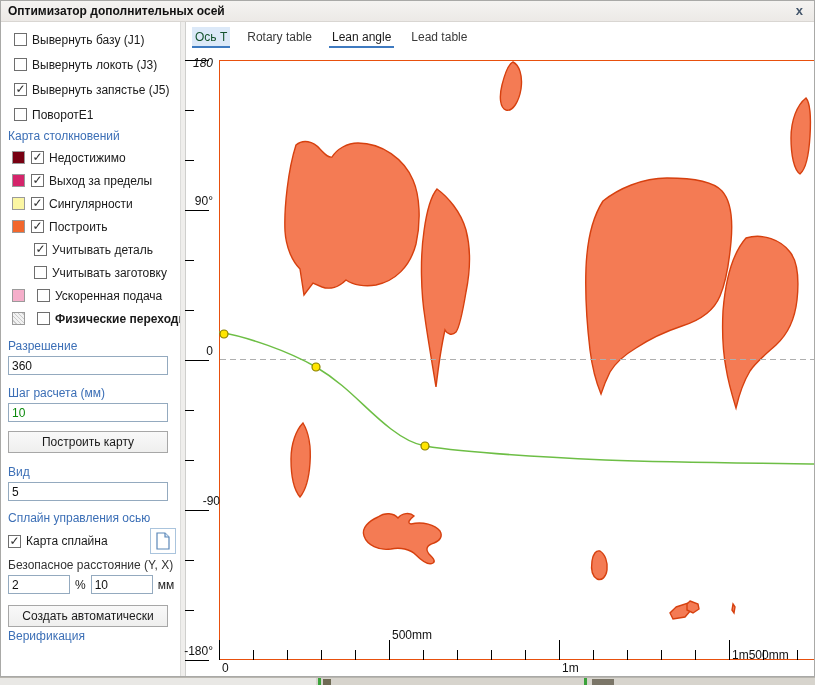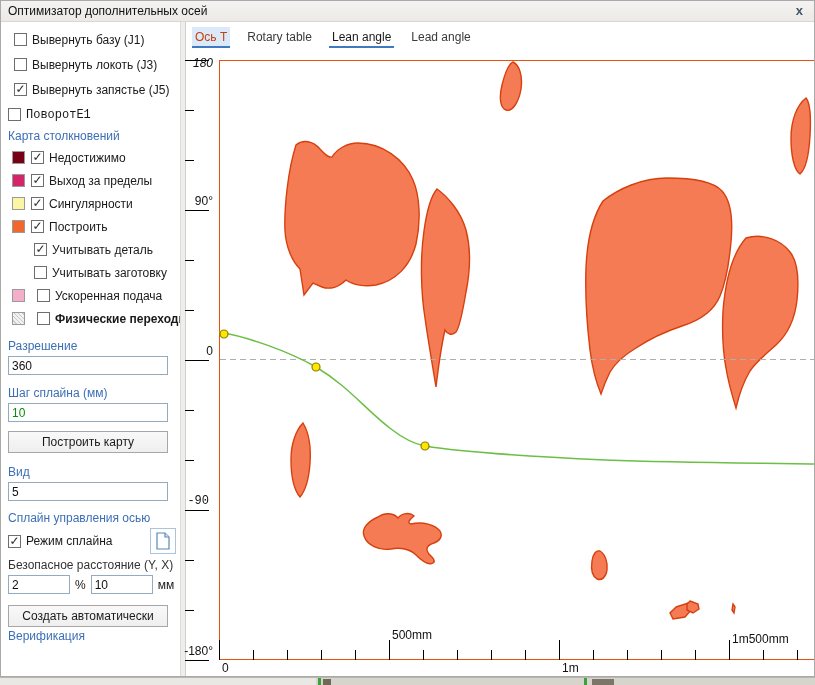--- a/index.html
+++ b/index.html
@@ -4,21 +4,21 @@
 <style>
   * { margin:0; padding:0; box-sizing:border-box; }
   html,body { width:815px; height:685px; overflow:hidden; }
   body { font-family:"Liberation Sans", sans-serif; font-size:12px; color:#1a1a1a; background:#fff; }
   #app { position:relative; width:815px; height:685px; background:#fff; }
 
   
   .titlebar { position:absolute; left:0; top:0; width:815px; height:22px;
     background:linear-gradient(#f5f4f2,#ece9e6); border-bottom:1px solid #d9d6d2;
     display:flex; align-items:center; padding:0 8px; }
-  .titlebar .t { font-weight:normal; font-size:12px; color:#111; flex:1; }
+  .titlebar .t { font-weight:bold; font-size:12px; color:#111; flex:1; }
   .titlebar .x { font-weight:bold; color:#44566b; cursor:default; padding:0 4px; font-size:13px; }
 
   
   .sidebar { position:absolute; left:0; top:22px; width:180px; height:654px; background:#fff; padding:5px 0 0 8px; overflow:hidden; }
   .sidebar-divider { position:absolute; left:180px; top:22px; width:6px; height:654px;
     background:#efeeec; border-left:1px solid #dcdcda; border-right:1px solid #cfcfcd; }
   .hdr { color:#3c6fb6; margin:2px 0 3px 0; }
   .cbrow { display:flex; align-items:center; height:25px; }
   .legrow { display:flex; align-items:center; height:23px; }
   .cb { width:13px; height:13px; border:1px solid #6e6e6e; background:#fff; display:inline-flex;
@@ -33,21 +33,21 @@
   input.small { width:62px; }
   .btn { width:160px; height:22px; background:linear-gradient(#f9f9f9,#efefee); border:1px solid #a7a7a7;
          font-family:"Liberation Sans",sans-serif; font-size:12px; color:#1a1a1a; }
   .unitrow { display:flex; align-items:center; gap:5px; margin-top:3px; }
   .docbtn { width:26px; height:26px; border:1px solid #aac4dd; background:#fff; display:inline-flex; align-items:center; justify-content:center; }
 
   
   .tabs { position:absolute; left:186px; top:22px; width:629px; height:26px; background:#fff;
           display:flex; align-items:flex-end; gap:14px; padding:0 0 0 6px; }
   .tab { padding:3px 3px 2px 3px; color:#3a3a3a; border-bottom:2px solid transparent; white-space:nowrap; }
-  .tab.highlighted { color:#c2410c; background:#dce9f8; border-bottom:2px solid #3e7ac0; }
+  .tab.highlighted { color:#14532d; background:#dce9f8; border-bottom:2px solid #3e7ac0; }
   .tab.selected { color:#1a1a1a; border-bottom:2px solid #3e7ac0; }
 
   
   .chart-bg { position:absolute; left:186px; top:48px; width:629px; height:628px; background:#fff; }
   .ytick { position:absolute; height:1px; background:#000; }
   .xtick { position:absolute; width:1px; background:#000; }
   .ylab { position:absolute; width:30px; text-align:right; font-size:12px; color:#111; }
   .xlab { position:absolute; font-size:12px; color:#111; white-space:nowrap; }
   #plot-svg { position:absolute; left:219px; top:60px; width:596px; height:600px; }
 
@@ -78,21 +78,21 @@
       <span class="lbl">Вывернуть базу (J1)</span>
     </div>
     <div class="cbrow" style="margin-left:6px;">
       <span class="cb"></span>
       <span class="lbl">Вывернуть локоть (J3)</span>
     </div>
     <div class="cbrow" style="margin-left:6px;">
       <span class="cb checked">✓</span>
       <span class="lbl">Вывернуть запястье (J5)</span>
     </div>
-    <div class="cbrow" style="font-family:Liberation Mono, monospace;">
+    <div class="cbrow" style="margin-left:6px;">
       <span class="cb"></span>
       <span class="lbl">ПоворотЕ1</span>
     </div>
 
     <div class="hdr" style="">Карта столкновений</div>
 
     <div class="legrow" style="margin-left:4px;">
       <span class="sw" style="background: rgb(119, 0, 18);"></span>
       <span class="cb checked">✓</span>
       <span class="lbl">Недостижимо</span>
@@ -127,33 +127,33 @@
     </div>
     <div class="legrow" style="margin-left:4px;font-weight:bold;">
       <span class="sw hatch"></span>
       <span class="cb" style="margin-left:6px;"></span>
       <span class="lbl">Физические переходы</span>
     </div>
 
     <div class="hdr" style="margin-top:9px;">Разрешение</div>
     <input class="txt" value="360" style="">
 
-    <div class="hdr" style="margin-top:11px;">Шаг сплайна (мм)</div>
+    <div class="hdr" style="margin-top:11px;">Шаг расчета (мм)</div>
     <input class="txt green" value="10" style="">
 
     <button class="btn" style="margin-top:9px;">Построить карту</button>
 
     <div class="hdr" style="margin-top:12px;">Вид</div>
     <input class="txt" value="5" style="">
 
     <div class="hdr" style="margin-top:10px;">Сплайн управления осью</div>
     <div style="display:flex; align-items:center; justify-content:space-between; width:168px;">
       <span class="cbrow">
         <span class="cb checked">✓</span>
-        <span class="lbl">Режим сплайна</span>
+        <span class="lbl">Карта сплайна</span>
       </span>
       <span class="docbtn">
         <svg width="14" height="18" viewBox="0 0 14 18">
           <path d="M1,1 L9,1 L13,5 L13,17 L1,17 Z" fill="#ffffff" stroke="#5b87b8" stroke-width="1.2"></path>
           <path d="M9,1 L9,5 L13,5" fill="#dce9f8" stroke="#5b87b8" stroke-width="1.2"></path>
         </svg>
       </span>
     </div>
     <div style="margin-top:4px; color:#333;">Безопасное расстояние (Y, X)</div>
     <div class="unitrow">
@@ -169,21 +169,21 @@
 
     
   </div>
 
   <div class="sidebar-divider"></div>
 
   <div class="tabs">
     <div class="tab highlighted">Ось T</div>
     <div class="tab">Rotary table</div>
     <div class="tab selected">Lean angle</div>
-    <div class="tab">Lead angle</div>
+    <div class="tab">Lead table</div>
   </div>
 
   <div class="chart-bg"></div>
 
   <svg id="plot-svg" viewBox="219 60 596 600">
     <rect x="219.5" y="60.5" width="595" height="599" fill="#ffffff" stroke="#e8500d" stroke-width="1"></rect>
     <g id="regions-group">
         <path d="M513,62 C519,65 523,75 521,89 C519,101 513,112 506,110 C500,108 499,97 502,85 C505,73 508,64 513,62 Z" fill="#f47b54" stroke="#d6400f" stroke-width="1.4"></path>
         <path d="M296,145 C303,139 313,141 320,149 C325,154 328,158 332,157 C337,149 347,143 358,143 C382,143 404,159 413,180 C420,196 421,222 416,244 C410,267 395,281 376,285 C365,287 353,285 346,280 C339,287 330,290 322,287 L313,283 L304,295 L300,269 C292,261 286,247 285,231 C284,208 288,170 296,145 Z" fill="#f47b54" stroke="#d6400f" stroke-width="1.4"></path>
         <path d="M437,189 C448,197 461,212 466,230 C471,249 470,272 466,292 C463,310 459,328 456,332 C452,336 447,334 445,330 C442,343 438,370 436,387 C433,368 428,340 425,318 C421,293 420,258 424,231 C427,209 431,196 437,189 Z" fill="#f47b54" stroke="#d6400f" stroke-width="1.4"></path>
@@ -213,21 +213,21 @@
       <div class="ytick" style="left: 185px; top: 159.5px; width: 9px;"></div>
       <div class="ytick" style="left: 185px; top: 209.5px; width: 24px;"></div>
       <div class="ylab" style="left: 183px; top: 194px;">90°</div>
       <div class="ytick" style="left: 185px; top: 259.5px; width: 9px;"></div>
       <div class="ytick" style="left: 185px; top: 309.5px; width: 9px;"></div>
       <div class="ytick" style="left: 185px; top: 359.5px; width: 24px;"></div>
       <div class="ylab" style="left: 183px; top: 344px;">0</div>
       <div class="ytick" style="left: 185px; top: 409.5px; width: 9px;"></div>
       <div class="ytick" style="left: 185px; top: 459.5px; width: 9px;"></div>
       <div class="ytick" style="left: 185px; top: 509.5px; width: 24px;"></div>
-      <div class="ylab" style="left: 179px; top: 494px; font-family: Liberation Mono, monospace;">-90</div>
+      <div class="ylab" style="left: 190px; top: 494px;">-90</div>
       <div class="ytick" style="left: 185px; top: 559.5px; width: 9px;"></div>
       <div class="ytick" style="left: 185px; top: 609.5px; width: 9px;"></div>
       <div class="ytick" style="left: 185px; top: 659.5px; width: 24px;"></div>
       <div class="ylab" style="left: 183px; top: 644px;">-180°</div>
       <div class="xtick" style="left: 218.5px; top: 640px; height: 20px;"></div>
       <div class="xlab" style="left: 222px; top: 661px;">0</div>
       <div class="xtick" style="left: 252.5px; top: 650px; height: 10px;"></div>
       <div class="xtick" style="left: 286.5px; top: 650px; height: 10px;"></div>
       <div class="xtick" style="left: 320.5px; top: 650px; height: 10px;"></div>
       <div class="xtick" style="left: 354.5px; top: 650px; height: 10px;"></div>
@@ -237,21 +237,21 @@
       <div class="xtick" style="left: 456.5px; top: 650px; height: 10px;"></div>
       <div class="xtick" style="left: 490.5px; top: 650px; height: 10px;"></div>
       <div class="xtick" style="left: 524.5px; top: 650px; height: 10px;"></div>
       <div class="xtick" style="left: 558.5px; top: 640px; height: 20px;"></div>
       <div class="xlab" style="left: 562px; top: 661px;">1m</div>
       <div class="xtick" style="left: 592.5px; top: 650px; height: 10px;"></div>
       <div class="xtick" style="left: 626.5px; top: 650px; height: 10px;"></div>
       <div class="xtick" style="left: 660.5px; top: 650px; height: 10px;"></div>
       <div class="xtick" style="left: 694.5px; top: 650px; height: 10px;"></div>
       <div class="xtick" style="left: 728.5px; top: 640px; height: 20px;"></div>
-      <div class="xlab" style="left: 732px; top: 632px;">1m500mm</div>
+      <div class="xlab" style="left: 732px; top: 648px;">1m500mm</div>
       <div class="xtick" style="left: 762.5px; top: 650px; height: 10px;"></div>
       <div class="xtick" style="left: 796.5px; top: 650px; height: 10px;"></div>
     </div>
 
   <div class="dialog-frame"></div>
 
   <div class="bottom-strip">
     <span class="seg-light"></span>
     <span class="mark-green1"></span>
     <span class="mark-dark"></span>

